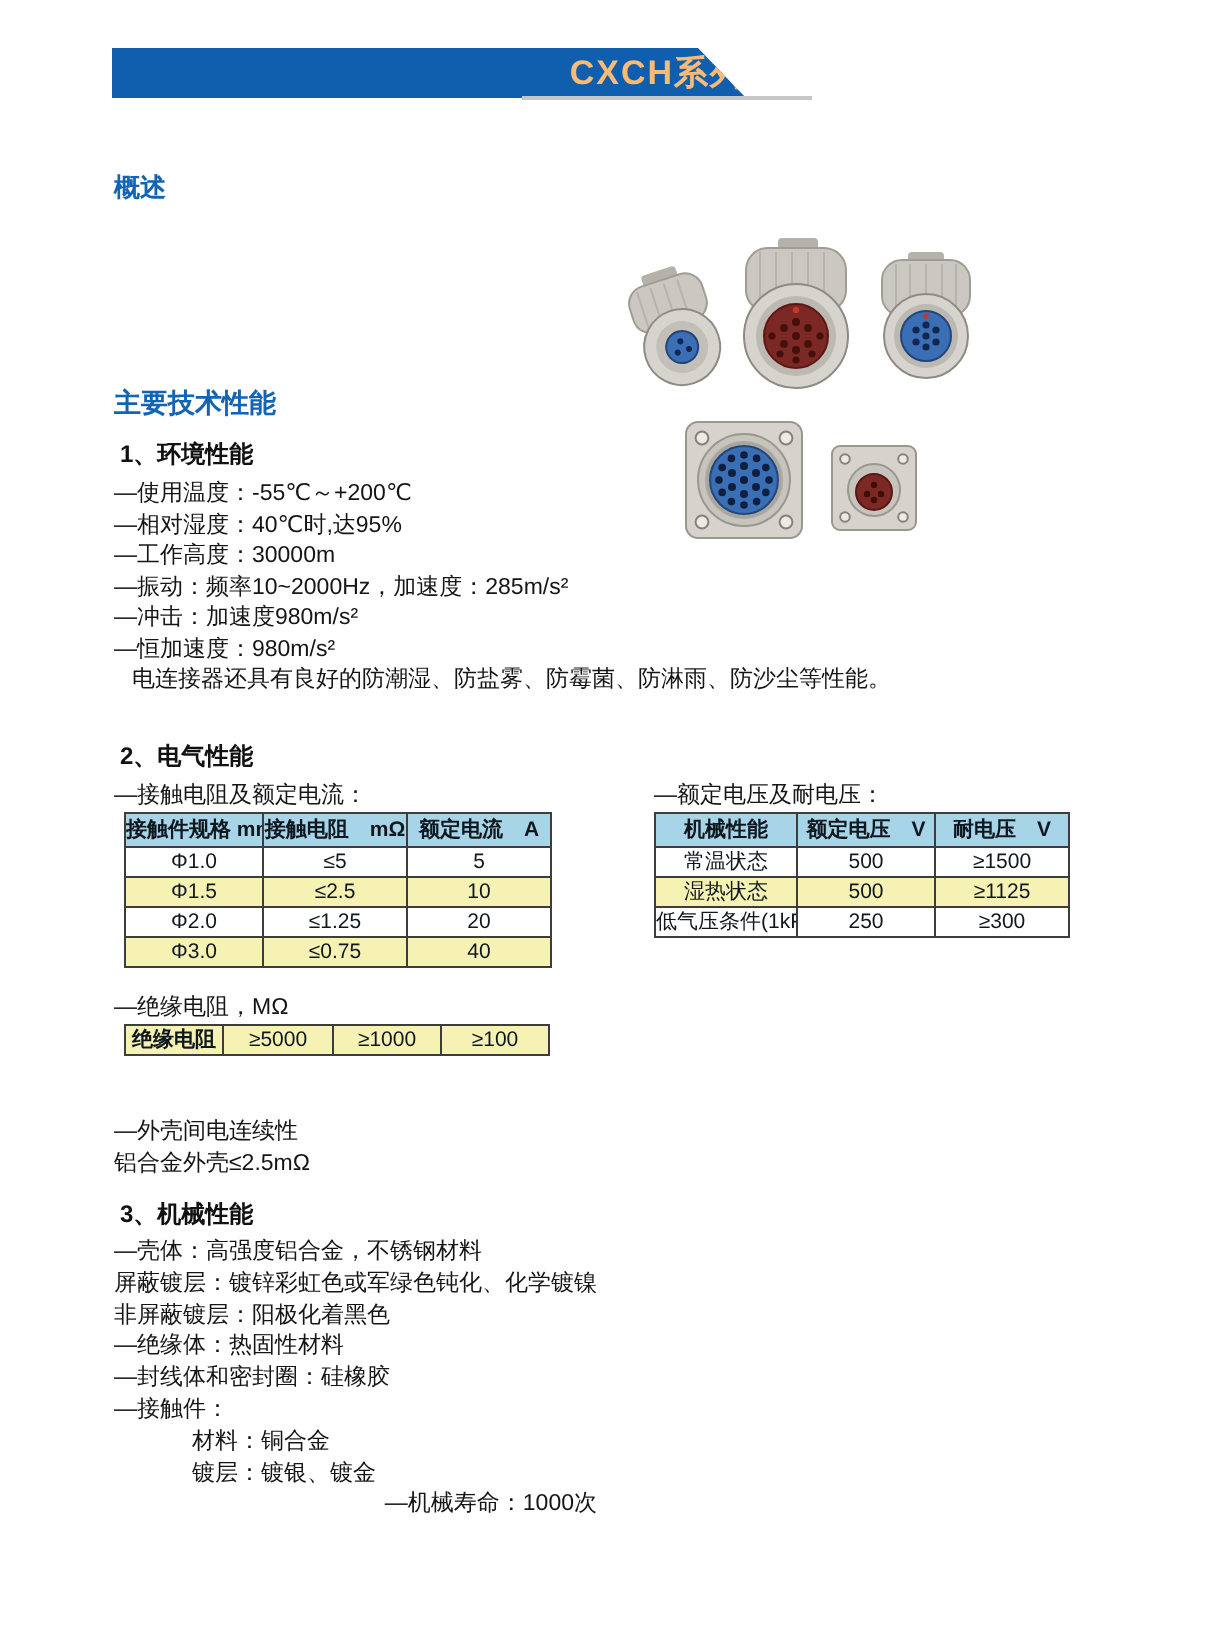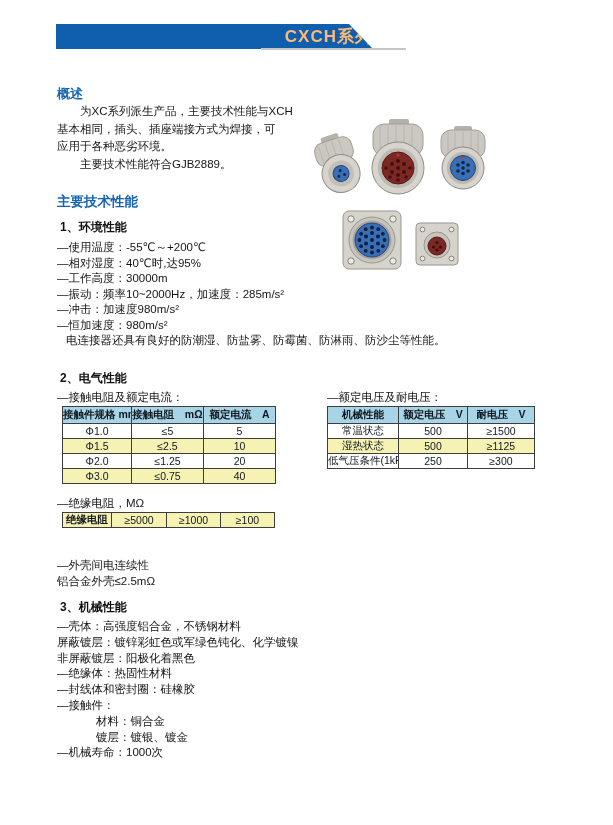--- a/index.html
+++ b/index.html
@@ -52,26 +52,20 @@
 <body>
 
 <div class="page">
 
   <div class="banner">
     <div class="banner-title">CXCH系列</div>
   </div>
   <div class="banner-underline"></div>
 
   <div class="h-blue" style="left:57px;top:85px;">概述</div>
-  <div class="para">
-    <div class="t-line ind2">为XC系列派生产品，主要技术性能与XCH</div>
-    <div class="t-line">基本相同，插头、插座端接方式为焊接，可</div>
-    <div class="t-line">应用于各种恶劣环境。</div>
-    <div class="t-line ind2">主要技术性能符合GJB2889。</div>
-  </div>
 
   <svg class="photo rot" style="left:311px;top:133px;" width="54" height="62" viewBox="0 0 54 62">
     <rect x="18" y="1" width="18" height="8" rx="2" fill="#b5b2ab"></rect>
     <rect x="8" y="6" width="38" height="24" rx="9" fill="#cbc8c1" stroke="#a09d96" stroke-width="1"></rect>
     <line x1="14" y1="8" x2="14" y2="28" stroke="#b7b4ad"></line>
       <line x1="21" y1="8" x2="21" y2="28" stroke="#b7b4ad"></line>
     <line x1="28" y1="8" x2="28" y2="28" stroke="#b7b4ad"></line>
       <line x1="35" y1="8" x2="35" y2="28" stroke="#b7b4ad"></line>
     <circle cx="27" cy="41" r="19" fill="#d7d4cd" stroke="#8e8b84"></circle>
     <circle cx="27" cy="41" r="13" fill="#c2bfb8"></circle>
@@ -278,16 +272,16 @@
   <div class="h-sub" style="left:60px;top:599px;">3、机械性能</div>
   <div class="list" style="left:57px;top:619px;">
     <div class="t-line" style="line-height:15.8px;">—壳体：高强度铝合金，不锈钢材料</div>
     <div class="t-line" style="line-height:15.8px;">屏蔽镀层：镀锌彩虹色或军绿色钝化、化学镀镍</div>
     <div class="t-line" style="line-height:15.8px;">非屏蔽镀层：阳极化着黑色</div>
     <div class="t-line" style="line-height:15.8px;">—绝缘体：热固性材料</div>
     <div class="t-line" style="line-height:15.8px;">—封线体和密封圈：硅橡胶</div>
     <div class="t-line" style="line-height:15.8px;">—接触件：</div>
     <div class="t-line ind3" style="line-height:15.8px;">材料：铜合金</div>
     <div class="t-line ind3" style="line-height:15.8px;">镀层：镀银、镀金</div>
-    <div class="t-line" style="line-height:15.8px;">—机械寿命：1000次</div>
+    <div class="t-line" style="line-height:15.8px;text-align:right;">—机械寿命：1000次</div>
   </div>
 
 </div>
 
 </body></html>

